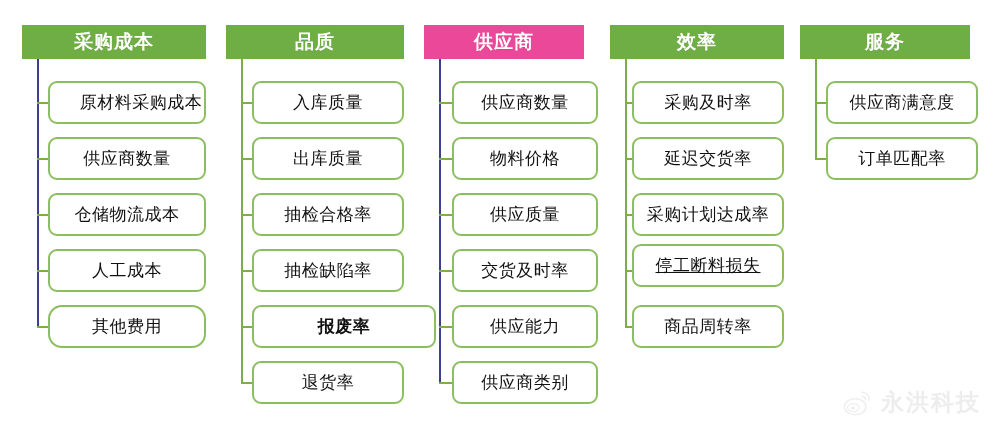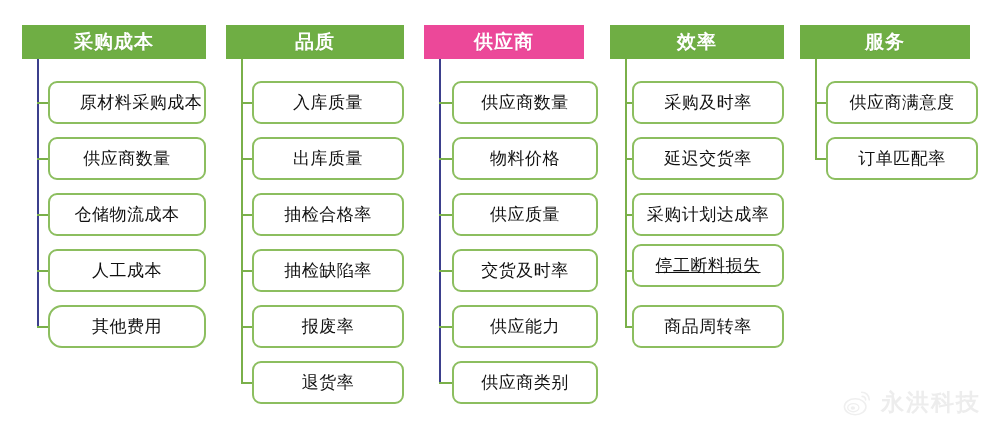--- a/index.html
+++ b/index.html
@@ -96,21 +96,21 @@
       <div class="trunk" style="left: 241px; top: 59px; height: 323.5px; background: rgb(122, 176, 74);"></div>
       <div class="stub" style="left: 241px; top: 101.5px; width: 11px;"></div>
       <div class="item" style="left: 252px; top: 81px; width: 152px; border-color: rgb(140, 190, 95);">入库质量</div>
       <div class="stub" style="left: 241px; top: 157.5px; width: 11px;"></div>
       <div class="item" style="left: 252px; top: 137px; width: 152px; border-color: rgb(140, 190, 95);">出库质量</div>
       <div class="stub" style="left: 241px; top: 213.5px; width: 11px;"></div>
       <div class="item" style="left: 252px; top: 193px; width: 152px; border-color: rgb(140, 190, 95);">抽检合格率</div>
       <div class="stub" style="left: 241px; top: 269.5px; width: 11px;"></div>
       <div class="item" style="left: 252px; top: 249px; width: 152px; border-color: rgb(140, 190, 95);">抽检缺陷率</div>
       <div class="stub" style="left: 241px; top: 325.5px; width: 11px;"></div>
-      <div class="item" style="left: 252px; top: 305px; width: 152px; border-color: rgb(140, 190, 95);">报废率</div>
+      <div class="item" style="left: 252px; top: 305px; width: 184px; border-color: rgb(140, 190, 95); font-weight: bold;">报废率</div>
       <div class="stub" style="left: 241px; top: 381.5px; width: 11px;"></div>
       <div class="item" style="left: 252px; top: 361px; width: 152px; border-color: rgb(140, 190, 95);">退货率</div>
     </div>
     <div class="column" style="left: 0px;">
       <div class="col-header" style="left: 424px; top: 25px; width: 160px; background: #ec4899;">供应商</div>
       <div class="trunk" style="left: 439px; top: 59px; height: 323.5px; background: rgb(59, 63, 140);"></div>
       <div class="stub" style="left: 439px; top: 101.5px; width: 13px;"></div>
       <div class="item" style="left: 452px; top: 81px; width: 146px; border-color: rgb(140, 190, 95);">供应商数量</div>
       <div class="stub" style="left: 439px; top: 157.5px; width: 13px;"></div>
       <div class="item" style="left: 452px; top: 137px; width: 146px; border-color: rgb(140, 190, 95);">物料价格</div>

